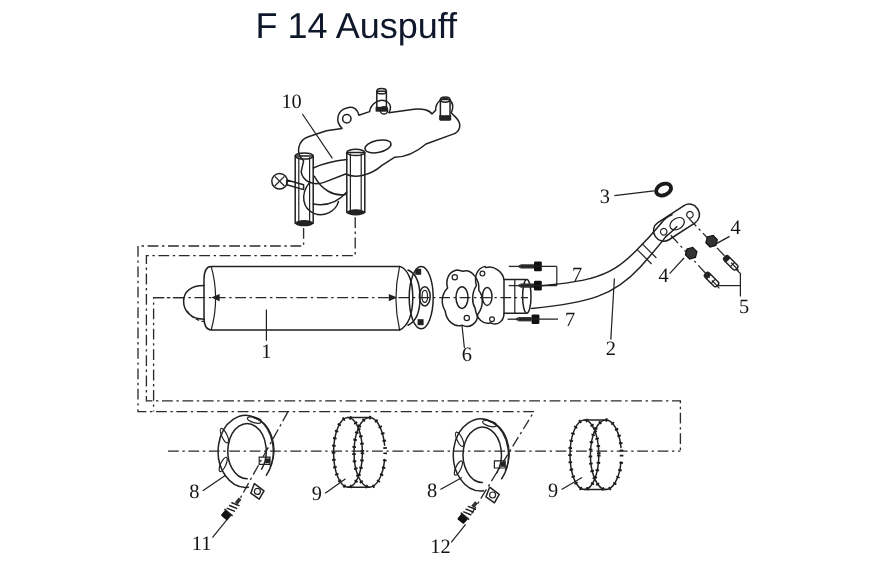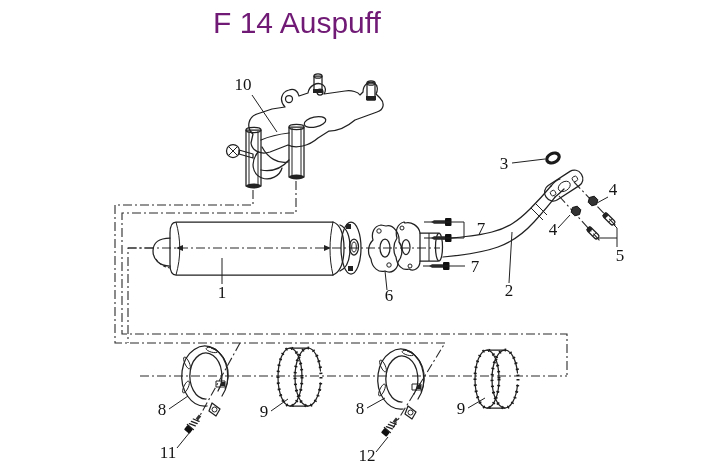--- a/index.html
+++ b/index.html
@@ -7,21 +7,21 @@
     position:relative;
     width:724px;height:472px;
     background:#ffffff;
     overflow:hidden;
     font-family:"Liberation Sans", sans-serif;
   }
   .title{
     position:absolute;
     left:213px;top:6px;
     font-size:30px;
-    color:#701a75;
+    color:#0f172a;
     white-space:nowrap;
   }
   svg{position:absolute;left:0;top:0;}
   svg path, svg line, svg polyline, svg rect, svg ellipse, svg circle, svg polygon{
     vector-effect:non-scaling-stroke;
   }
   .ln{fill:none;stroke:#212121;stroke-width:1.25;stroke-linecap:round;stroke-linejoin:round;}
   .lnthin{fill:none;stroke:#212121;stroke-width:1;}
   .dash{fill:none;stroke:#2a2a2a;stroke-width:1.1;stroke-dasharray:9 3 2 3;}
   .dashsm{fill:none;stroke:#2a2a2a;stroke-width:1.1;stroke-dasharray:3 2;}

